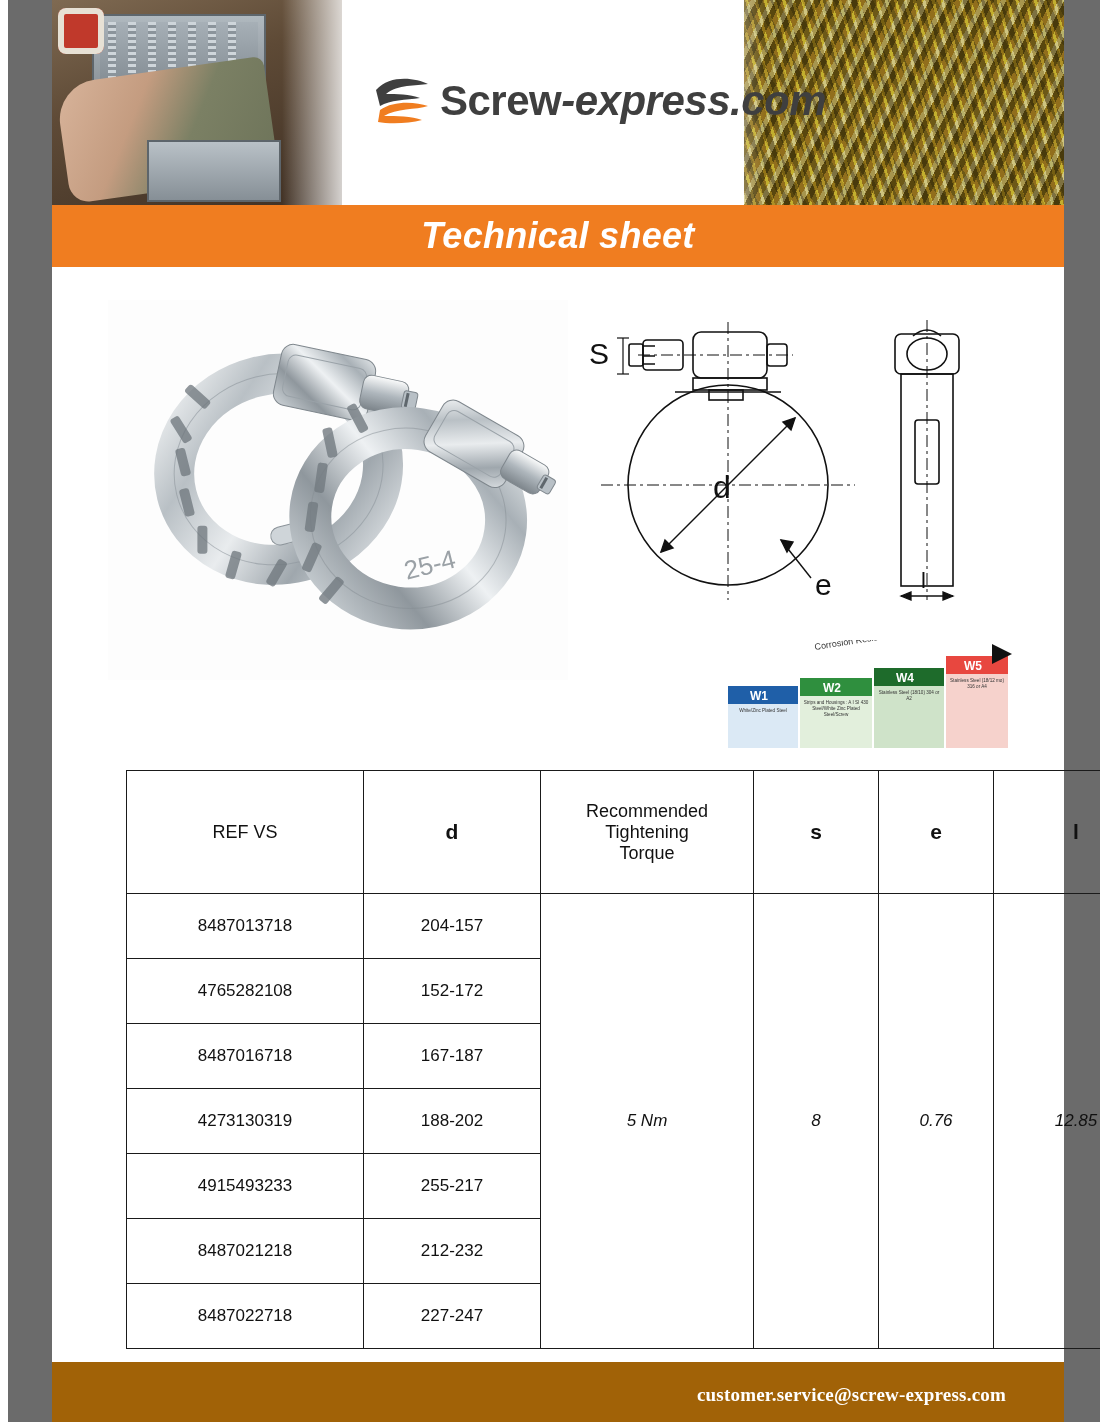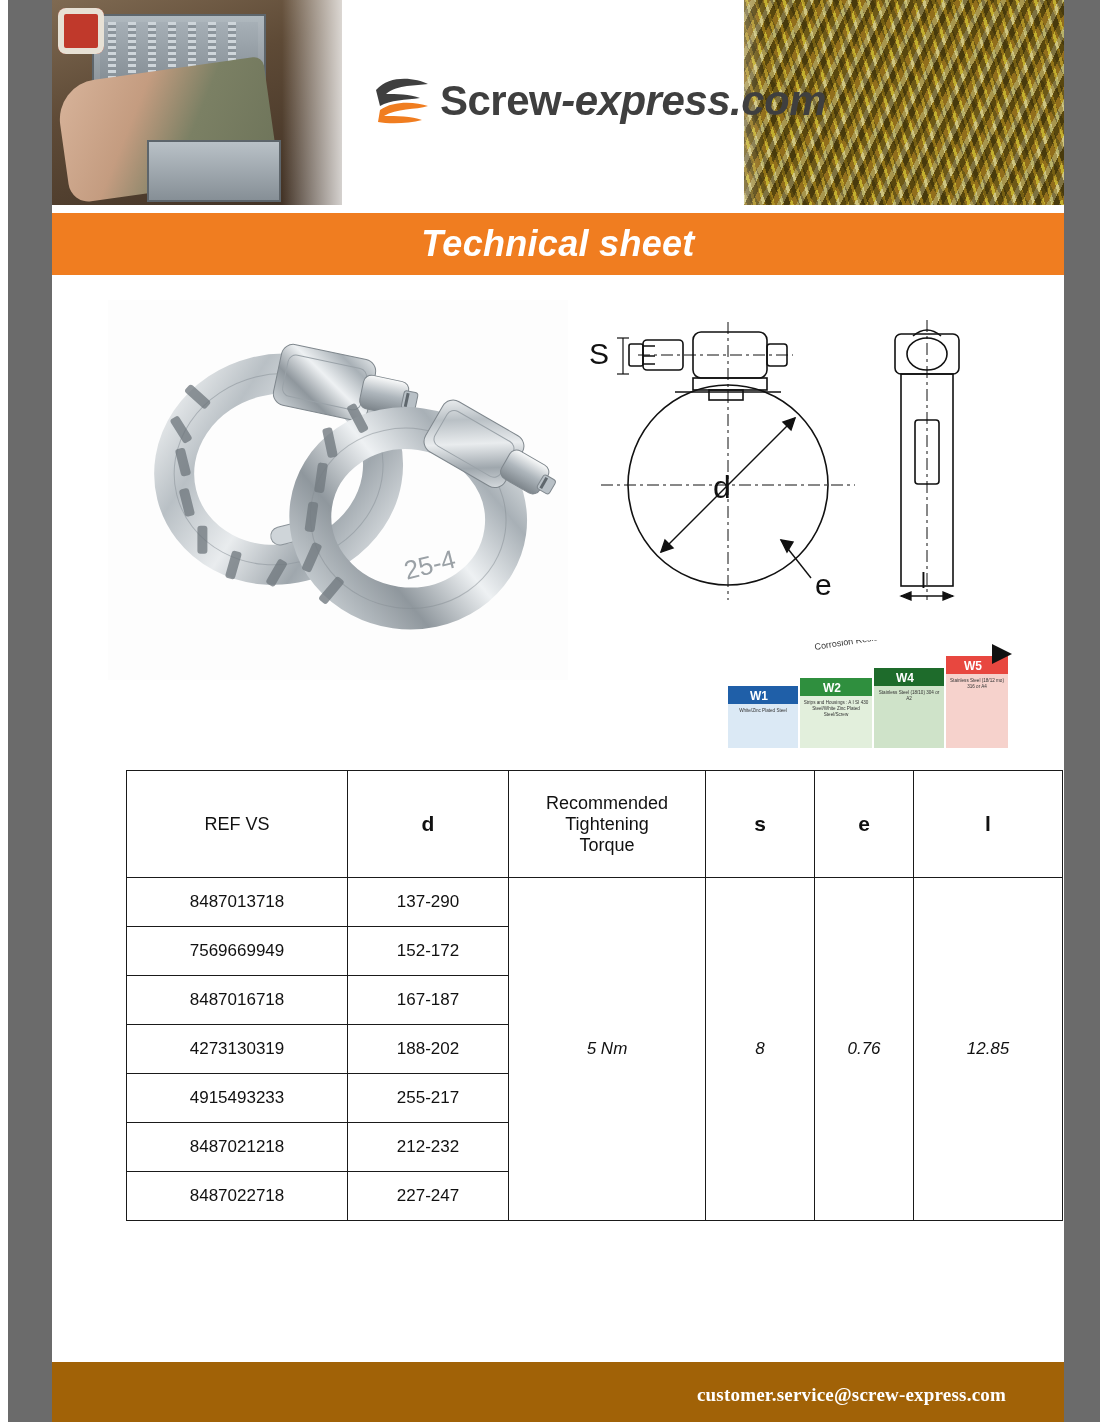--- a/index.html
+++ b/index.html
@@ -139,21 +139,21 @@
     font-weight: 700;
     white-space: nowrap;
   }
   .logo-text .italic {
     font-style: italic;
     font-weight: 700;
   }
   
   .title-band {
     position: absolute;
-    left: 44px; top: 213px;
+    left: 44px; top: 205px;
     width: 1012px; height: 62px;
     background: #f07d20;
   }
   .title-band-text {
     position: absolute;
     left: 0; top: 0;
     width: 1012px; height: 62px;
     line-height: 62px;
     text-align: center;
     color: #ffffff;
@@ -192,21 +192,21 @@
     width: 882px;
     table-layout: fixed;
   }
   table.spec td, table.spec th {
     border: 1px solid #1a1a1a;
     text-align: center;
     vertical-align: middle;
     font-size: 17px;
     color: #111;
     font-weight: 400;
-    padding: 4px;
+    padding: 12px;
   }
   table.spec thead th {
     height: 98px;
     font-size: 18px;
     font-weight: 400;
   }
   table.spec thead th.bold {
     font-weight: 700;
     font-size: 21px;
   }
@@ -481,28 +481,28 @@
             <div>Torque</div>
           </th>
           <th class="col-s bold">s</th>
           <th class="col-e bold">e</th>
           <th class="col-l bold">l</th>
         </tr>
       </thead>
       <tbody>
         <tr>
           <td>8487013718</td>
-          <td>137-290</td>
+          <td>204-157</td>
           <td class="merged" rowspan="7">5 Nm</td>
           <td class="merged" rowspan="7">8</td>
           <td class="merged" rowspan="7">0.76</td>
           <td class="merged" rowspan="7">12.85</td>
         </tr>
         <tr>
-          <td>7569669949</td>
+          <td>4765282108</td>
           <td>152-172</td>
         </tr>
         <tr>
           <td>8487016718</td>
           <td>167-187</td>
         </tr>
         <tr>
           <td>4273130319</td>
           <td>188-202</td>
         </tr>

